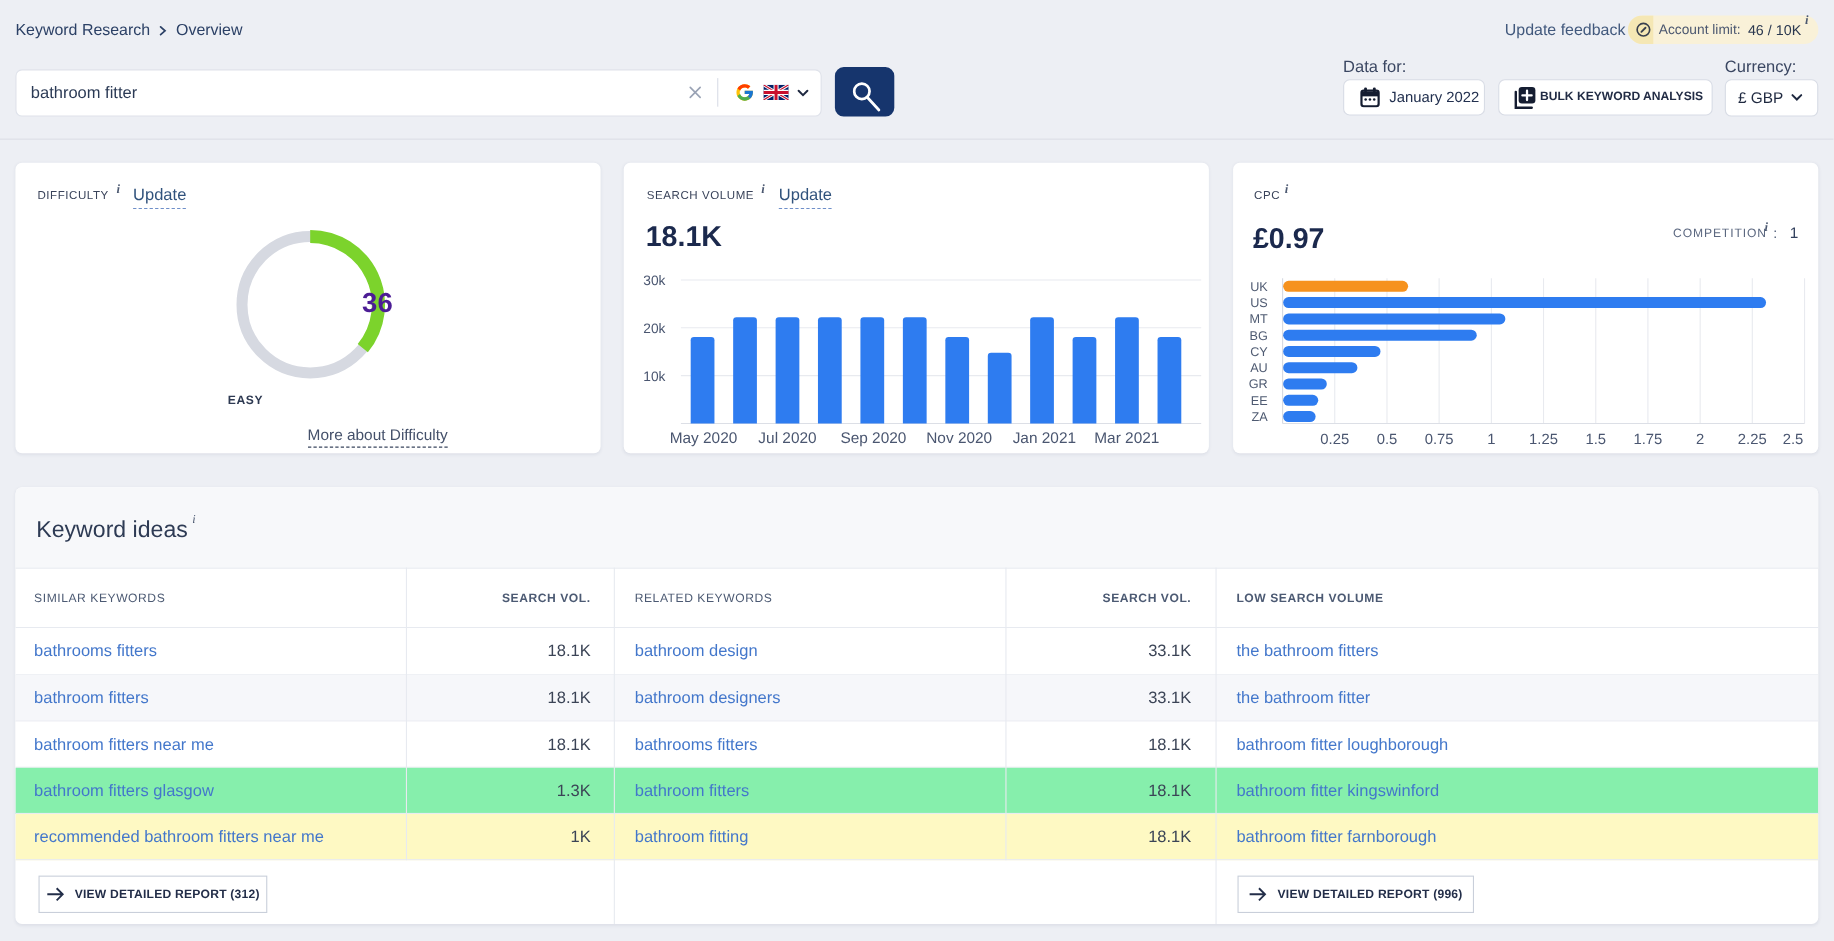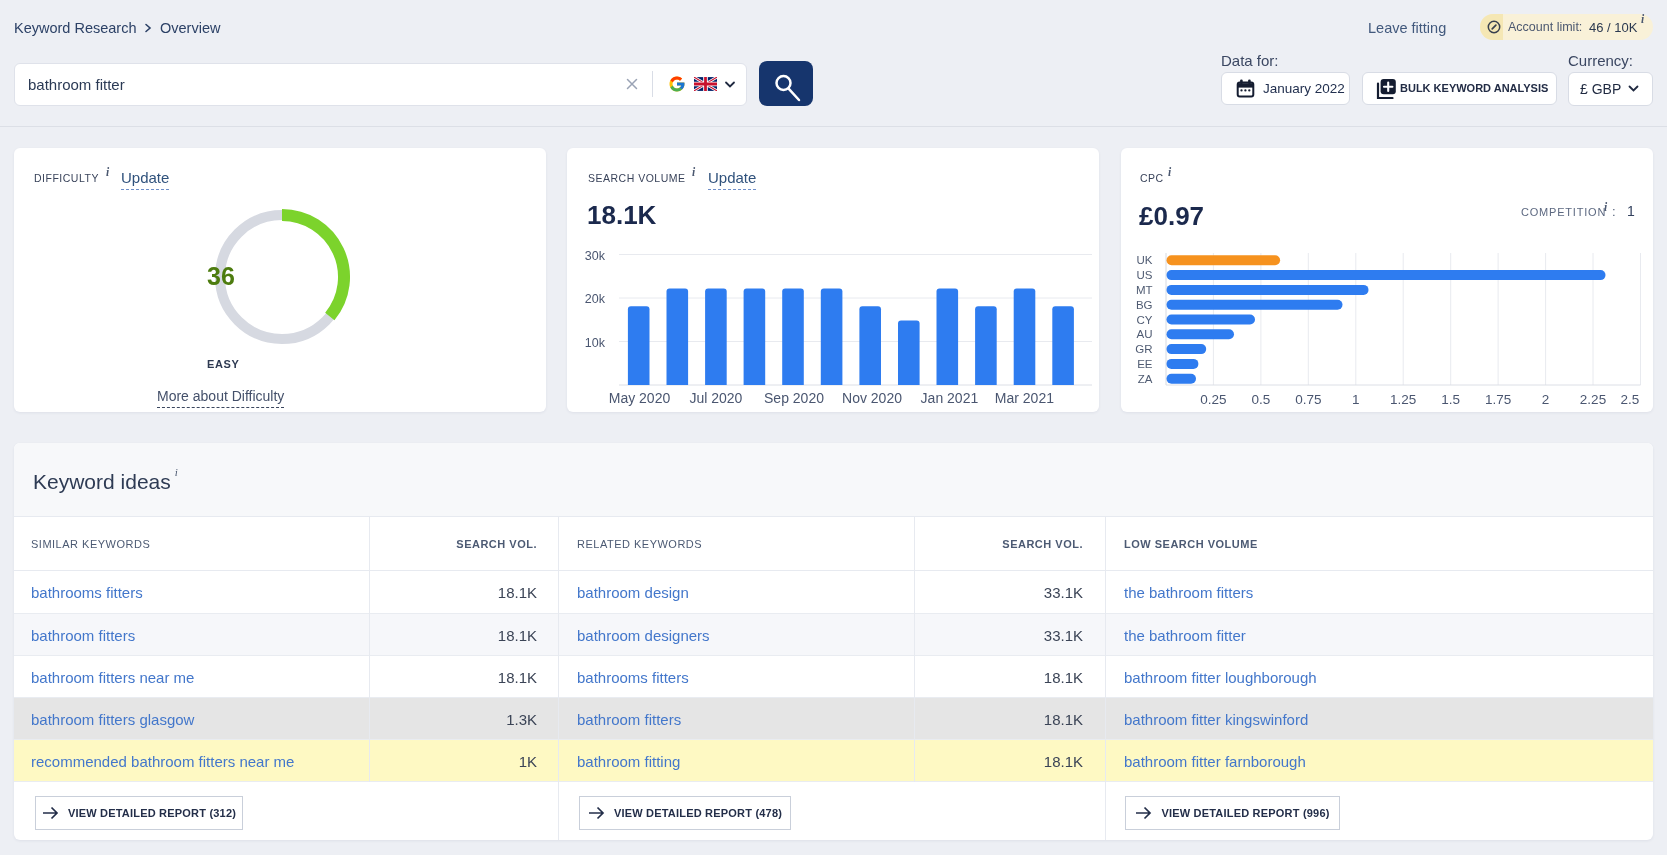--- a/index.html
+++ b/index.html
@@ -17,21 +17,21 @@
 .rbtn{position:absolute;height:34px;background:#fff;border:1px solid #c9cfda;border-radius:0;display:flex;align-items:center;justify-content:center;gap:9px;font-size:11px;font-weight:bold;letter-spacing:.2px;color:#232e49}
 </style>
 </head>
 <body>
 
 <div class="abs" style="left:14px;top:20px;font-size:14.5px;color:#2c4166">Keyword Research</div>
 <svg class="abs" style="left:143px;top:23px" width="10" height="10" viewBox="0 0 10 10">
     <path d="M3 1.5 L7 5 L3 8.5" stroke="#2c4166" stroke-width="1.6" fill="none" stroke-linecap="round"></path>
   </svg>
 <div class="abs" style="left:160px;top:20px;font-size:14.5px;color:#2c4166">Overview</div>
-<div class="abs" style="left:1368px;top:20px;font-size:14.5px;color:#42597d">Leave fitting</div>
+<div class="abs" style="left:1368px;top:20px;font-size:14.5px;color:#42597d">Update feedback</div>
 
 <div class="abs" style="left:1480px;top:14px;width:173px;height:26px;border-radius:13px;background:#f9f1d8;overflow:hidden">
   <div class="abs" style="left:0;top:0;width:23px;height:26px;background:#f5e7b4"></div>
 </div>
 <svg class="abs" style="left:1487px;top:20px" width="14" height="14" viewBox="0 0 14 14">
     <circle cx="7" cy="7" r="5.7" stroke="#39404e" stroke-width="1.5" fill="none"></circle>
     <path d="M5.2 8.9 L8.9 5.2" stroke="#39404e" stroke-width="1.7" stroke-linecap="round"></path>
   </svg>
 <div class="abs" style="left:1508px;top:20px;font-size:12.5px;color:#4c5870">Account limit:</div>
 <div class="abs" style="left:1589px;top:20px;font-size:13px;color:#2b3950">46 / 10K</div>
@@ -97,23 +97,23 @@
 <div class="abs" style="left:0;top:126px;width:1667px;height:1px;background:#dcdfe6"></div>
 
 <div class="card" style="left:14px;top:148px;width:532px;height:264px"></div>
 <div class="abs caps" style="left:34px;top:172px">DIFFICULTY</div>
 <div class="abs" style="left:106px;top:166px;font-size:11.5px;font-style:italic;font-weight:bold;font-family:'Liberation Serif',serif;color:#4b5870">i</div>
 <a class="abs dashlink" style="left:121px;top:169px">Update</a>
 <svg class="abs" style="left:207px;top:202px" width="150" height="150" viewBox="0 0 150 150">
   <circle cx="75" cy="75" r="62" stroke="#d6d9e1" stroke-width="10" fill="none"></circle>
   <path d="M75 13 A62 62 0 0 1 122.8 114.5" stroke="#7cd32c" stroke-width="12" fill="none"></path>
 </svg>
-<div class="abs" style="left:207px;top:262px;width:150px;text-align:left;font-size:25px;font-weight:bold;color:#4d7c0f">36</div>
+<div class="abs" style="left:207px;top:262px;width:150px;text-align:right;font-size:25px;font-weight:bold;color:#4c1d95">36</div>
 <div class="abs" style="left:207px;top:358px;width:150px;text-align:left;font-size:11px;font-weight:bold;letter-spacing:.6px;color:#2e3a52">EASY</div>
-<div class="abs" style="left:157px;top:387px;width:250px;text-align:left"><span style="font-size:14px;color:#44506a;border-bottom:1px dashed #3a465e;padding-bottom:3px">More about Difficulty</span></div>
+<div class="abs" style="left:157px;top:387px;width:250px;text-align:right"><span style="font-size:14px;color:#44506a;border-bottom:1px dashed #3a465e;padding-bottom:3px">More about Difficulty</span></div>
 
 <div class="card" style="left:567px;top:148px;width:532px;height:264px"></div>
 <div class="abs caps" style="left:588px;top:172px">SEARCH VOLUME</div>
 <div class="abs" style="left:692px;top:166px;font-size:11.5px;font-style:italic;font-weight:bold;font-family:'Liberation Serif',serif;color:#4b5870">i</div>
 <a class="abs dashlink" style="left:708px;top:169px">Update</a>
 <div class="abs" style="left:587px;top:200px;font-size:26px;font-weight:bold;color:#1b294d">18.1K</div>
 <svg class="abs" style="left:567px;top:148px" width="532" height="264" viewBox="0 0 532 264">
   <line x1="52" y1="106.5" x2="525" y2="106.5" stroke="#e8eaef"></line>
   <line x1="52" y1="150" x2="525" y2="150" stroke="#e8eaef"></line>
   <line x1="52" y1="193.5" x2="525" y2="193.5" stroke="#e8eaef"></line>
@@ -227,40 +227,37 @@
       <span class="v2">33.1K</span>
       <span class="t5">the bathroom fitter</span>
   </div>
   <div class="row" style="top:213px;height:42px;background:#fff">
     <span class="t1">bathroom fitters near me</span>
       <span class="v1">18.1K</span>
       <span class="t3">bathrooms fitters</span>
       <span class="v2">18.1K</span>
       <span class="t5">bathroom fitter loughborough</span>
   </div>
-  <div class="row" style="top:255px;height:42px;background:#e5e5e5">
+  <div class="row" style="top:255px;height:42px;background:#86efac">
     <span class="t1">bathroom fitters glasgow</span>
       <span class="v1">1.3K</span>
       <span class="t3">bathroom fitters</span>
       <span class="v2">18.1K</span>
       <span class="t5">bathroom fitter kingswinford</span>
   </div>
   <div class="row" style="top:297px;height:42px;background:#fef9c3">
     <span class="t1">recommended bathroom fitters near me</span>
       <span class="v1">1K</span>
       <span class="t3">bathroom fitting</span>
       <span class="v2">18.1K</span>
       <span class="t5">bathroom fitter farnborough</span>
   </div>
   <div class="abs" style="left:355px;top:73px;width:1px;height:266px;background:#e7eaf0"></div>
   <div class="abs" style="left:900px;top:73px;width:1px;height:266px;background:#e7eaf0"></div>
   <div class="abs" style="left:544px;top:73px;width:1px;height:324px;background:#e7eaf0"></div>
   <div class="abs" style="left:1091px;top:73px;width:1px;height:324px;background:#e7eaf0"></div>
   <div class="rbtn" style="left:21px;top:353px;width:208px"><svg width="17" height="14" viewBox="0 0 17 14">
         <path d="M1 7 H15 M9.5 1.5 L15 7 L9.5 12.5" stroke="#232e49" stroke-width="1.7" fill="none"></path>
       </svg>VIEW DETAILED REPORT (312)</div>
-  <div class="rbtn" style="left:565px;top:353px;width:212px"><svg width="17" height="14" viewBox="0 0 17 14">
-        <path d="M1 7 H15 M9.5 1.5 L15 7 L9.5 12.5" stroke="#232e49" stroke-width="1.7" fill="none"></path>
-      </svg>VIEW DETAILED REPORT (478)</div>
   <div class="rbtn" style="left:1111px;top:353px;width:215px"><svg width="17" height="14" viewBox="0 0 17 14">
         <path d="M1 7 H15 M9.5 1.5 L15 7 L9.5 12.5" stroke="#232e49" stroke-width="1.7" fill="none"></path>
       </svg>VIEW DETAILED REPORT (996)</div>
 </div>
 
 </body></html>

